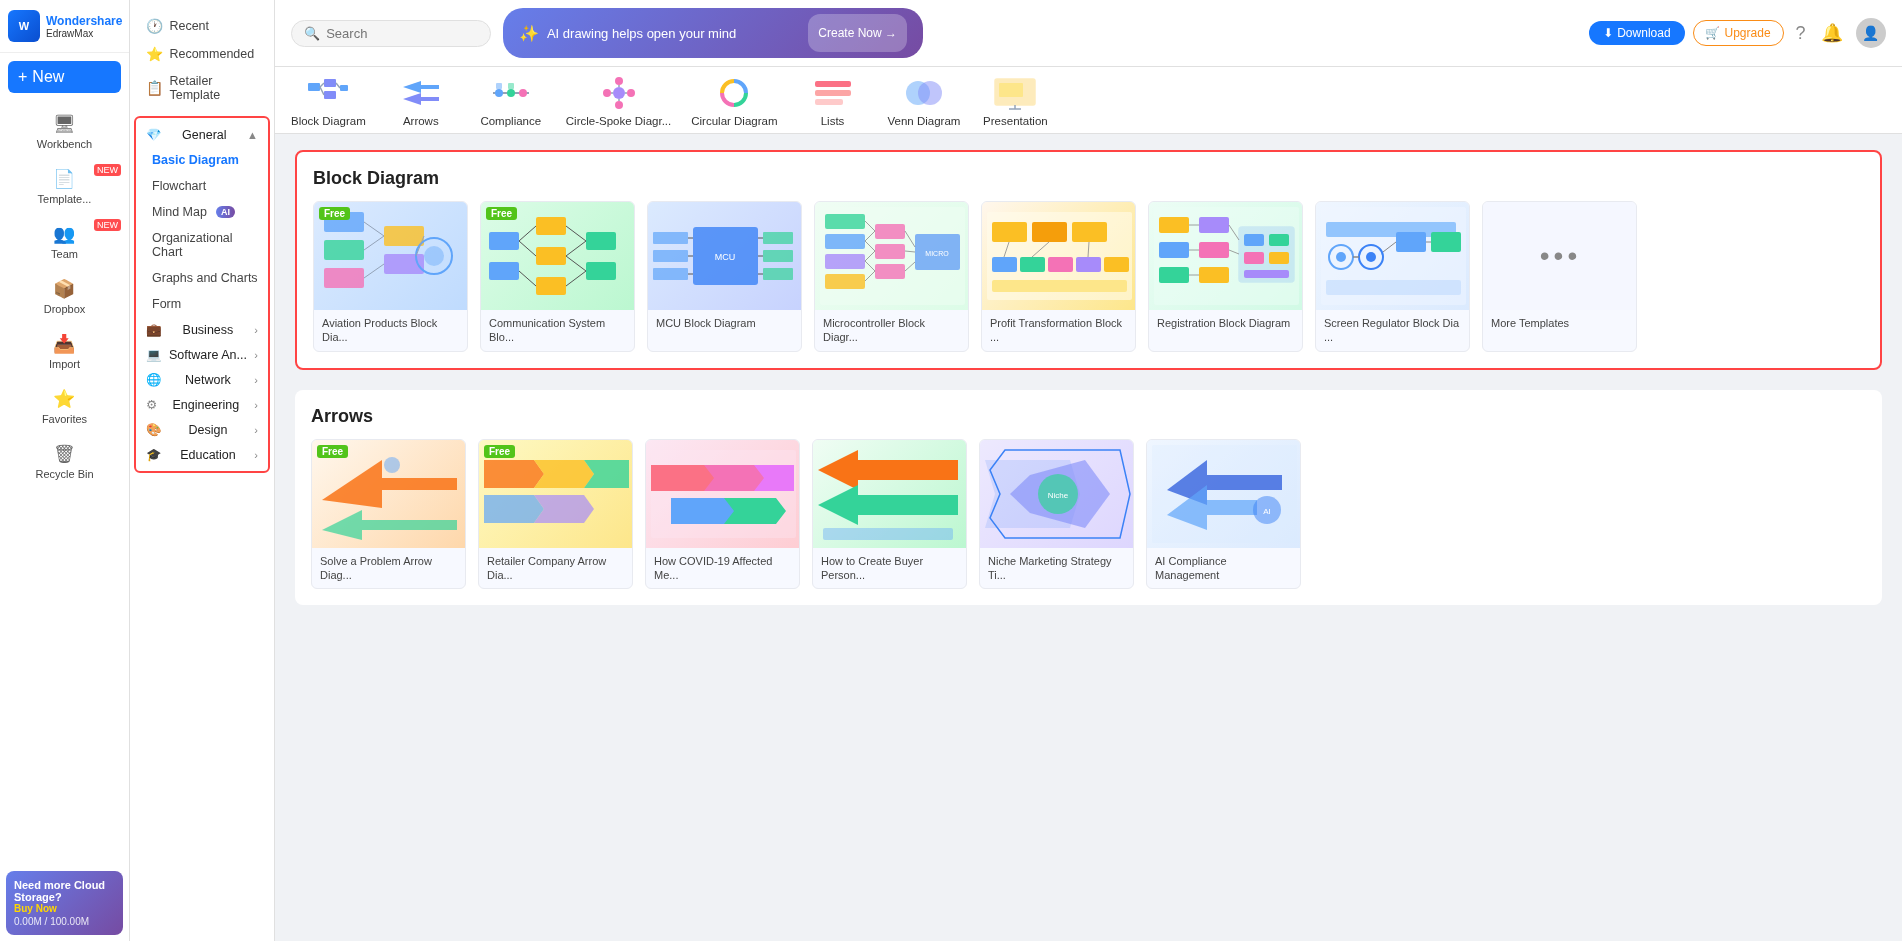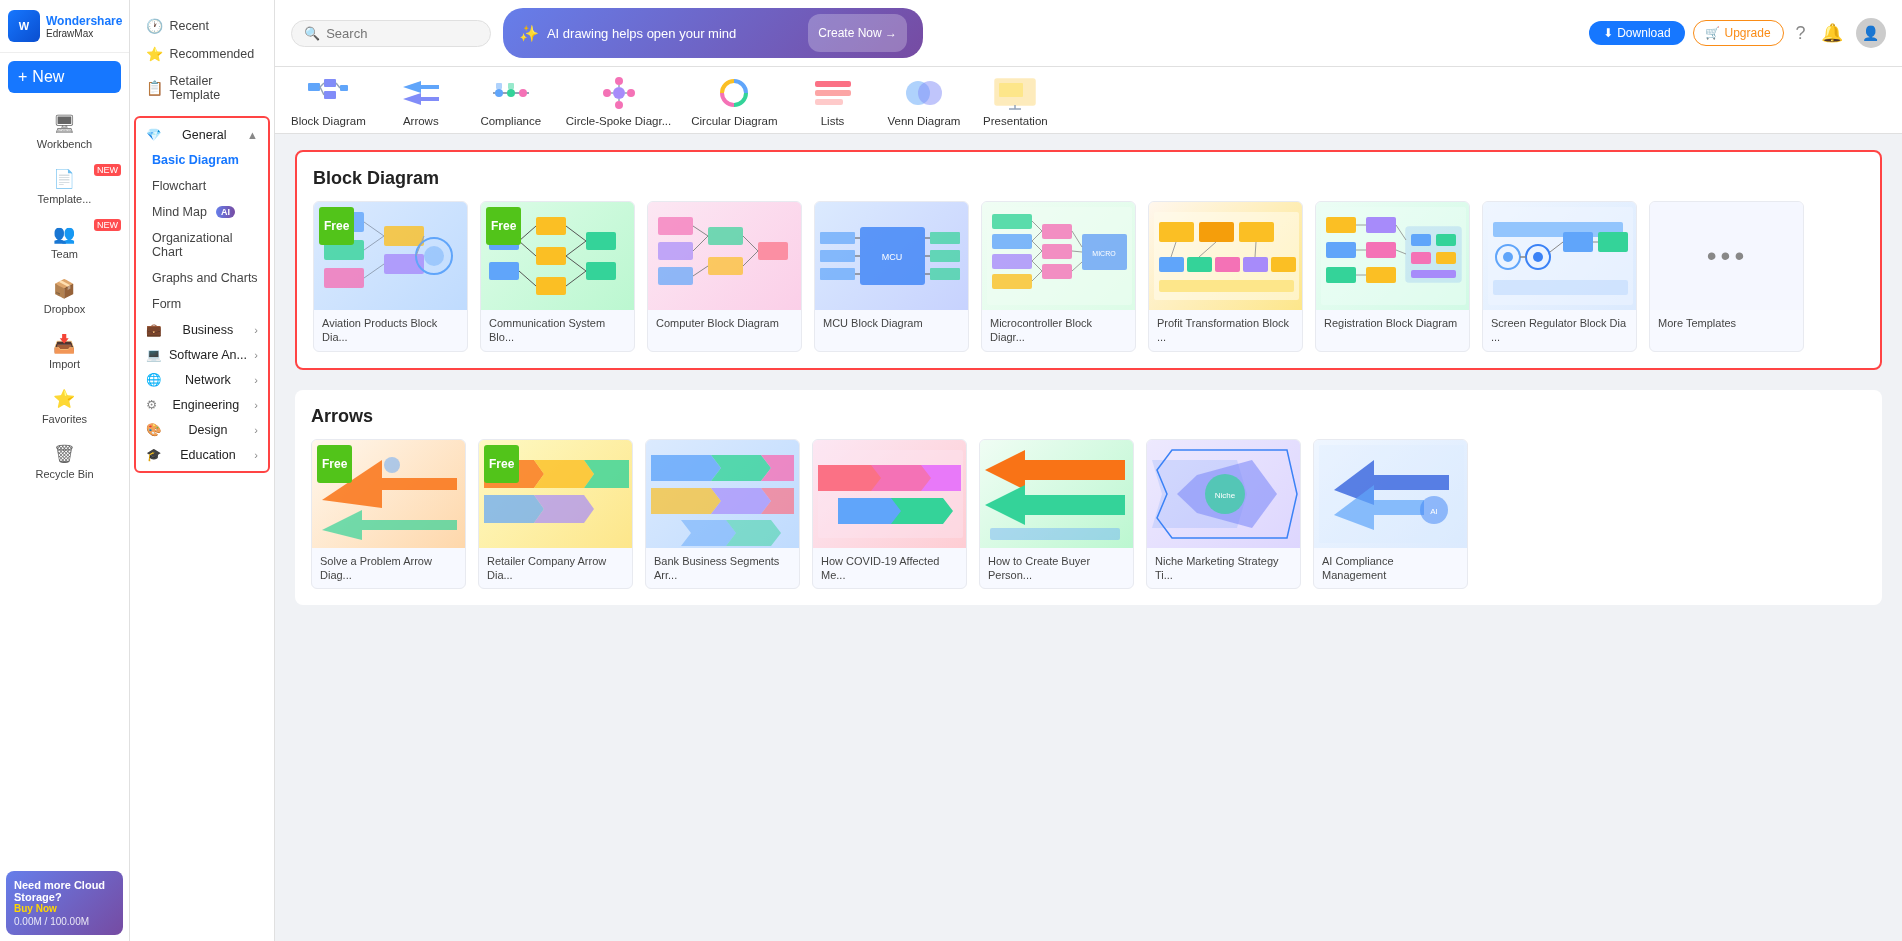--- a/index.html
+++ b/index.html
@@ -59,21 +59,21 @@
     .scroll-area { flex: 1; overflow-y: auto; padding: 16px 20px; background: #f0f2f5; }
 
     
     .section-title { font-size: 18px; font-weight: 700; color: #222; margin-bottom: 12px; }
 
     
     .block-diagram-section { border: 2px solid #ff4444; border-radius: 8px; padding: 16px; background: white; margin-bottom: 20px; }
     .templates-grid { display: flex; flex-wrap: wrap; gap: 12px; }
     .template-card { width: 155px; cursor: pointer; border-radius: 6px; overflow: hidden; background: #f7f9ff; border: 1px solid #e8eaf0; transition: box-shadow 0.2s; flex-shrink: 0; }
     .template-thumb { width: 155px; height: 108px; background: #eef2ff; display: flex; align-items: center; justify-content: center; position: relative; overflow: hidden; }
-    .free-badge { position: absolute; top: 5px; left: 5px; background: #52c41a; color: white; font-size: 12px; font-weight: 600; border-radius: 3px; padding: 12px 5px; }
+    .free-badge { position: absolute; top: 5px; left: 5px; background: #52c41a; color: white; font-size: 10px; font-weight: 600; border-radius: 3px; padding: 1px 5px; }
     .template-label { padding: 6px 8px; font-size: 11px; color: #444; line-height: 1.3; }
 
     
     .thumb-svg { width: 100%; height: 100%; }
 
     
     .arrows-section { background: white; border-radius: 8px; padding: 16px; }
     .arrows-grid { display: flex; gap: 12px; flex-wrap: wrap; }
 
     
@@ -424,38 +424,20 @@
               <line x1="38" y1="69" x2="55" y2="84" stroke="#555" stroke-width="1"></line>
               <line x1="85" y1="24" x2="105" y2="39" stroke="#555" stroke-width="1"></line>
               <line x1="85" y1="54" x2="105" y2="39" stroke="#555" stroke-width="1"></line>
               <line x1="85" y1="54" x2="105" y2="69" stroke="#555" stroke-width="1"></line>
               <line x1="85" y1="84" x2="105" y2="69" stroke="#555" stroke-width="1"></line>
             </svg>
           </div>
           <div class="template-label">Communication System Blo...</div>
         </div>
 
-        <div class="template-card">
-          <div class="template-thumb thumb-computer">
-            <svg class="thumb-svg" viewBox="0 0 155 108">
-              <rect x="10" y="15" width="35" height="18" rx="2" fill="#f472b6" opacity="0.7"></rect>
-              <rect x="10" y="40" width="35" height="18" rx="2" fill="#a78bfa" opacity="0.7"></rect>
-              <rect x="10" y="65" width="35" height="18" rx="2" fill="#60a5fa" opacity="0.7"></rect>
-              <rect x="60" y="25" width="35" height="18" rx="2" fill="#34d399" opacity="0.7"></rect>
-              <rect x="60" y="55" width="35" height="18" rx="2" fill="#fbbf24" opacity="0.7"></rect>
-              <rect x="110" y="40" width="30" height="18" rx="2" fill="#fb7185" opacity="0.7"></rect>
-              <line x1="45" y1="24" x2="60" y2="34" stroke="#888" stroke-width="1"></line>
-              <line x1="45" y1="49" x2="60" y2="34" stroke="#888" stroke-width="1"></line>
-              <line x1="45" y1="74" x2="60" y2="64" stroke="#888" stroke-width="1"></line>
-              <line x1="95" y1="34" x2="110" y2="49" stroke="#888" stroke-width="1"></line>
-              <line x1="95" y1="64" x2="110" y2="49" stroke="#888" stroke-width="1"></line>
-            </svg>
-          </div>
-          <div class="template-label">Computer Block Diagram</div>
-        </div>
 
         <div class="template-card">
           <div class="template-thumb thumb-mcu">
             <svg class="thumb-svg" viewBox="0 0 155 108">
               <rect x="45" y="25" width="65" height="58" rx="3" fill="#3b82f6" opacity="0.8"></rect>
               <text x="77" y="58" font-size="9" fill="white" text-anchor="middle">MCU</text>
               <rect x="5" y="30" width="35" height="12" rx="1" fill="#60a5fa" opacity="0.7"></rect>
               <rect x="5" y="48" width="35" height="12" rx="1" fill="#60a5fa" opacity="0.7"></rect>
               <rect x="5" y="66" width="35" height="12" rx="1" fill="#60a5fa" opacity="0.7"></rect>
               <rect x="115" y="30" width="30" height="12" rx="1" fill="#34d399" opacity="0.7"></rect>
@@ -599,35 +581,20 @@
               <polygon points="5,20 55,20 65,34 55,48 5,48" fill="#f97316" opacity="0.8"></polygon>
               <polygon points="55,20 105,20 115,34 105,48 55,48 65,34" fill="#fbbf24" opacity="0.8"></polygon>
               <polygon points="105,20 150,20 150,48 105,48 115,34" fill="#34d399" opacity="0.8"></polygon>
               <polygon points="5,55 55,55 65,69 55,83 5,83" fill="#60a5fa" opacity="0.7"></polygon>
               <polygon points="55,55 105,55 115,69 105,83 55,83 65,69" fill="#a78bfa" opacity="0.7"></polygon>
             </svg>
           </div>
           <div class="template-label">Retailer Company Arrow Dia...</div>
         </div>
 
-        <div class="template-card">
-          <div class="template-thumb thumb-arrow3">
-            <svg class="thumb-svg" viewBox="0 0 155 108">
-              <polygon points="5,15 65,15 75,28 65,41 5,41" fill="#60a5fa" opacity="0.8"></polygon>
-              <polygon points="65,15 115,15 125,28 115,41 65,41 75,28" fill="#34d399" opacity="0.8"></polygon>
-              <polygon points="115,15 148,15 148,41 115,41 125,28" fill="#f472b6" opacity="0.8"></polygon>
-              <polygon points="5,48 65,48 75,61 65,74 5,74" fill="#fbbf24" opacity="0.7"></polygon>
-              <polygon points="65,48 115,48 125,61 115,74 65,74 75,61" fill="#a78bfa" opacity="0.7"></polygon>
-              <polygon points="115,48 148,48 148,74 115,74 125,61" fill="#fb7185" opacity="0.7"></polygon>
-              <polygon points="35,80 80,80 90,93 80,106 35,106 45,93" fill="#60a5fa" opacity="0.5"></polygon>
-              <polygon points="80,80 125,80 135,93 125,106 80,106 90,93" fill="#34d399" opacity="0.5"></polygon>
-            </svg>
-          </div>
-          <div class="template-label">Bank Business Segments Arr...</div>
-        </div>
 
         <div class="template-card">
           <div class="template-thumb thumb-arrow4">
             <svg class="thumb-svg" viewBox="0 0 155 108">
               <rect x="5" y="10" width="145" height="88" rx="2" fill="#fce7f3" opacity="0.4"></rect>
               <polygon points="5,25 60,25 70,38 60,51 5,51" fill="#fb7185"></polygon>
               <polygon points="58,25 110,25 120,38 110,51 58,51 68,38" fill="#f472b6"></polygon>
               <polygon points="108,25 148,25 148,51 108,51 118,38" fill="#e879f9"></polygon>
               <polygon points="25,58 80,58 90,71 80,84 25,84" fill="#60a5fa"></polygon>
               <polygon points="78,58 130,58 140,71 130,84 78,84 88,71" fill="#34d399"></polygon>

